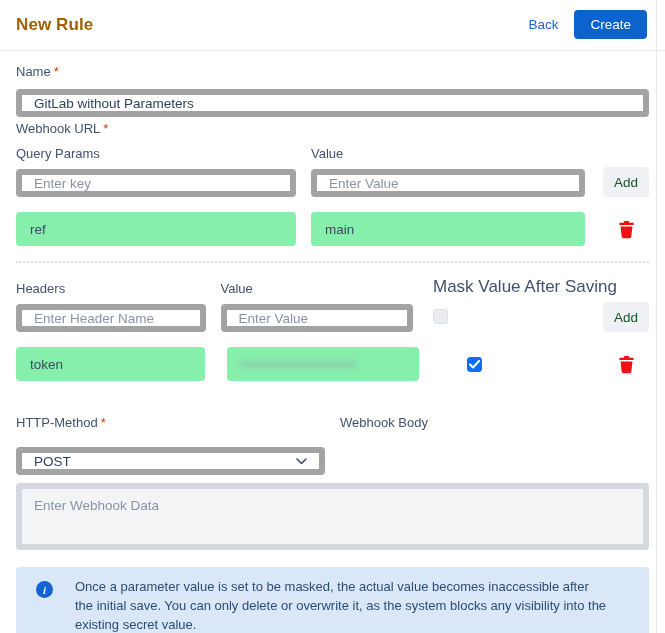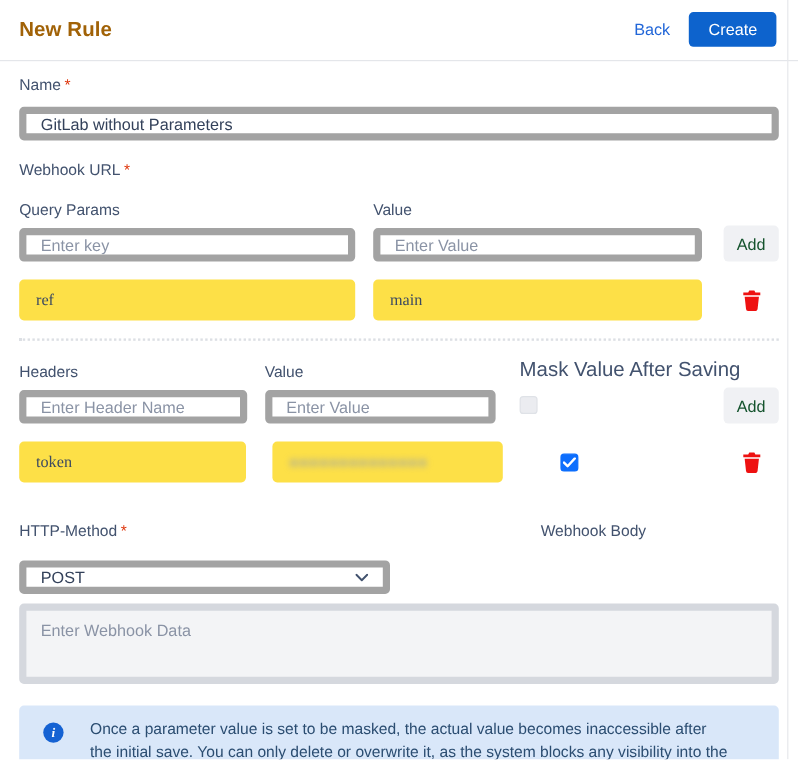--- a/index.html
+++ b/index.html
@@ -21,35 +21,35 @@
   .form { padding:11px 16px 0 16px; }
   .lbl { font-size:13px; color:#42526e; display:inline-block; }
   .req { color:#de350b; font-size:13px; margin-left:3px; }
   .field-label-row { margin-bottom:9px; }
 
   input.txt, .sel, textarea.ta {
     width:100%; border:6px solid #a3a3a3; border-radius:4px; background:#fff;
     font-family:inherit; font-size:13.5px; color:#33415a; padding:5px 12px; height:28px; outline:none;
   }
   input.txt::placeholder { color:#8a93a5; }
-  .section { margin-bottom:16px; }
+  .section { margin-bottom:2px; }
 
   
   .row { display:flex; align-items:flex-end; }
   .stack { display:flex; flex-direction:column; }
   .stack .lbl { margin-bottom:8px; }
   .col-qp-key { width:280px; }
   .col-qp-val { width:274px; margin-left:15px; }
   .col-add { width:46px; margin-left:auto; }
   .btn-add { width:46px; height:30px; background:#f0f1f4; color:#14532d; border:none;
              border-radius:4px; font-size:13.5px; cursor:pointer; font-family:inherit; }
 
   .saved-row { display:flex; align-items:center; margin-top:15px; }
-  .ro { background:#fde047; border:none; border-radius:4px; height:34px; display:flex;
-        align-items:center; padding:0 14px; font-size:13.5px; color:#3c4a61;font-family:Liberation Serif, serif; }
+  .ro { background:#86efac; border:none; border-radius:4px; height:34px; display:flex;
+        align-items:center; padding:0 14px; font-size:13.5px; color:#3c4a61; }
   .ro-qp-key { width:280px; }
   .ro-qp-val { width:274px; margin-left:15px; }
   .trash-wrap { width:46px; margin-left:auto; display:flex; justify-content:center; }
   .trash { width:17px; height:19px; cursor:pointer; }
 
   .dotted-divider { border:none; border-top:2px dotted #dcdfe4; margin:15px 0 14px 0; }
 
   .col-h-key { width:195px; }
   .col-h-val { width:198px; margin-left:15px; }
   .col-mask { width:170px; margin-left:20px; }
@@ -61,21 +61,21 @@
                       align-items:center; justify-content:center; margin-bottom:0; }
   .ro-h-key { width:195px; }
   .ro-h-val { width:198px; margin-left:22px; }
   .masked-text { filter:blur(3px); color:#9aa1ac; font-size:12px; letter-spacing:1px; user-select:none; }
   .mask-check-wrap { width:170px; margin-left:20px; display:flex; padding-left:28px; }
 
   
   .selects-row { display:flex; margin-top:32px; }
   .sel { display:flex; align-items:center; justify-content:space-between; cursor:pointer; }
   .sel-col1 { width:309px; }
-  .sel-col2 { width:309px; margin-left:15px;align-items:center; }
+  .sel-col2 { width:309px; margin-left:15px; }
   .chev { flex:none; margin-left:8px; }
 
   
   textarea.ta { height:67px; background:#f3f4f6; border-color:#d5d8de; resize:none;
                 padding-top:9px; margin-top:8px; }
   textarea.ta::placeholder { color:#8a93a5; }
 
   
   .info-box { display:flex; align-items:flex-start; background:#d9e7f9; border-radius:4px;
               margin-top:13px; padding:11px 40px 11px 20px; }

